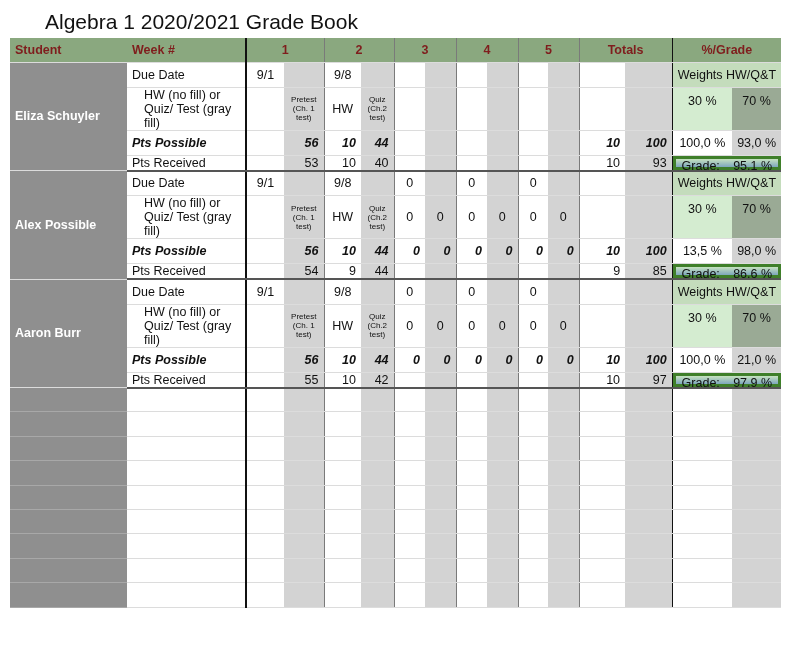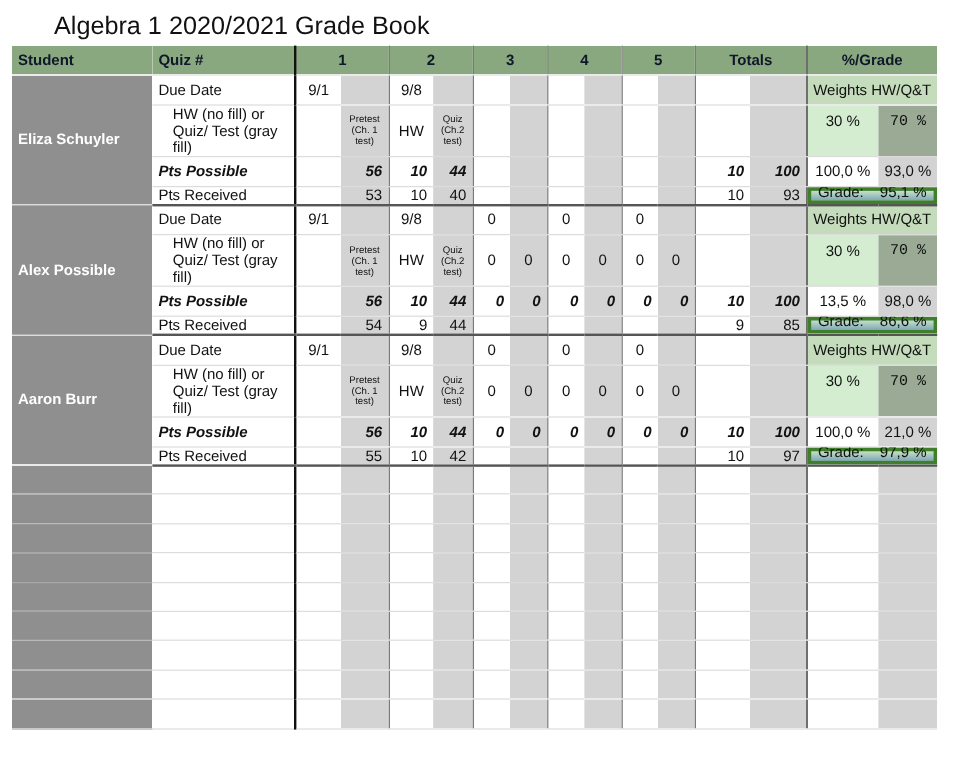--- a/index.html
+++ b/index.html
@@ -1,39 +1,39 @@
 <!DOCTYPE html>
 <html><head>
 <meta charset="utf-8">
 <style>
   * { box-sizing: border-box; margin: 0; padding: 0; }
   html, body { width: 800px; height: 645px; background: #ffffff; overflow: hidden; }
   body { font-family: "Liberation Sans", sans-serif; color: #111; position: relative; }
   .title { position: absolute; left: 0; top: 10px; width: 800px; text-align: left; font-size: 21px; color: #111; padding-left: 45px; }
   table.gb { position: absolute; left: 10px; top: 38px; border-collapse: collapse; table-layout: fixed; width: 771px; }
   table.gb td, table.gb th { font-size: 12.5px; overflow: hidden; white-space: nowrap; border-bottom: 1px solid #dcdcdc; padding: 0 5px; }
-  thead th { background: #8aa87f; color: #0f172a; font-weight: bold; height: 24px; text-align: center; font-size: 13px; }
+  thead th { background: #8aa87f; color: #7f1d1d; font-weight: bold; height: 24px; text-align: center; font-size: 13px; }
   thead th.left { text-align: left; }
   td.student { background: #8f8f8f; color: #fff; font-weight: bold; font-size: 13px; vertical-align: middle; border-bottom: 2px solid #555; }
   td.lbl { background: #fff; text-align: left; }
   td.lbl.wrap { white-space: normal; line-height: 14px; padding-left: 17px; }
   .g { background: #d3d3d3; }
   .w { background: #fff; }
   .c { text-align: center; }
   .r { text-align: right; }
   .bi { font-weight: bold; font-style: italic; }
   .tiny { font-size: 8px !important; line-height: 9px; white-space: normal !important; text-align: center; padding: 0 1px !important; }
   .sepL { border-left: 2px solid #111 !important; }
   .wk { border-left: 1px solid #7a7a7a; }
   .pctL { border-left: 1px solid #111; }
   .weights { background: #c4dcbc; text-align: center; }
   .w30 { background: #d4ecd0; text-align: center; vertical-align: top; padding-top: 6px !important; }
-  .w70 { background: #9aaa95; text-align: center; vertical-align: top; padding-top: 6px !important; font-family: Liberation Mono, monospace; }
+  .w70 { background: #9aaa95; text-align: center; vertical-align: top; padding-top: 6px !important; }
   .gradecell { position: relative; padding: 0 !important; }
-  .gradebox { position: absolute; left: 0; top: 0; right: 0; bottom: 0; border: 3px solid #3f7f2a; background: linear-gradient(#c6e2bf, #7ea6bd); display: flex; justify-content: space-between; align-items: flex-end; padding: 0 6px; font-size: 12.5px; color: #111; }
+  .gradebox { position: absolute; left: 0; top: 0; right: 0; bottom: 0; border: 3px solid #3f7f2a; background: linear-gradient(#c6e2bf, #7ea6bd); display: flex; justify-content: space-between; align-items: flex-start; padding: 0 6px; font-size: 12.5px; color: #111; }
   tr.blockend td { border-bottom: 2px solid #555; }
   tr.r-due td { height: 25px; }
   tr.r-type td { height: 38px; }
   tr.r-pos td { height: 25px; }
   tr.r-rec td { height: 15px; }
   tr.empty td { height: 24.4px; }
   tr.empty td.student { border-bottom: 1px solid #a8a8a8; }
 </style>
 </head>
 <body>
@@ -55,21 +55,21 @@
     <col style="width:30px">
       <col style="width:31px">
     <col style="width:46px">
       <col style="width:47px">
     <col style="width:60px">
       <col style="width:49px">
   </colgroup>
   <thead>
     <tr>
       <th class="left">Student</th>
-      <th class="left">Quiz #</th>
+      <th class="left">Week #</th>
       <th colspan="2" class="sepL">1</th>
       <th colspan="2" class="wk">2</th>
       <th colspan="2" class="wk">3</th>
       <th colspan="2" class="wk">4</th>
       <th colspan="2" class="wk">5</th>
       <th colspan="2" class="wk">Totals</th>
       <th colspan="2" class="pctL">%/Grade</th>
     </tr>
   </thead>
   <tbody id="gb-body">

